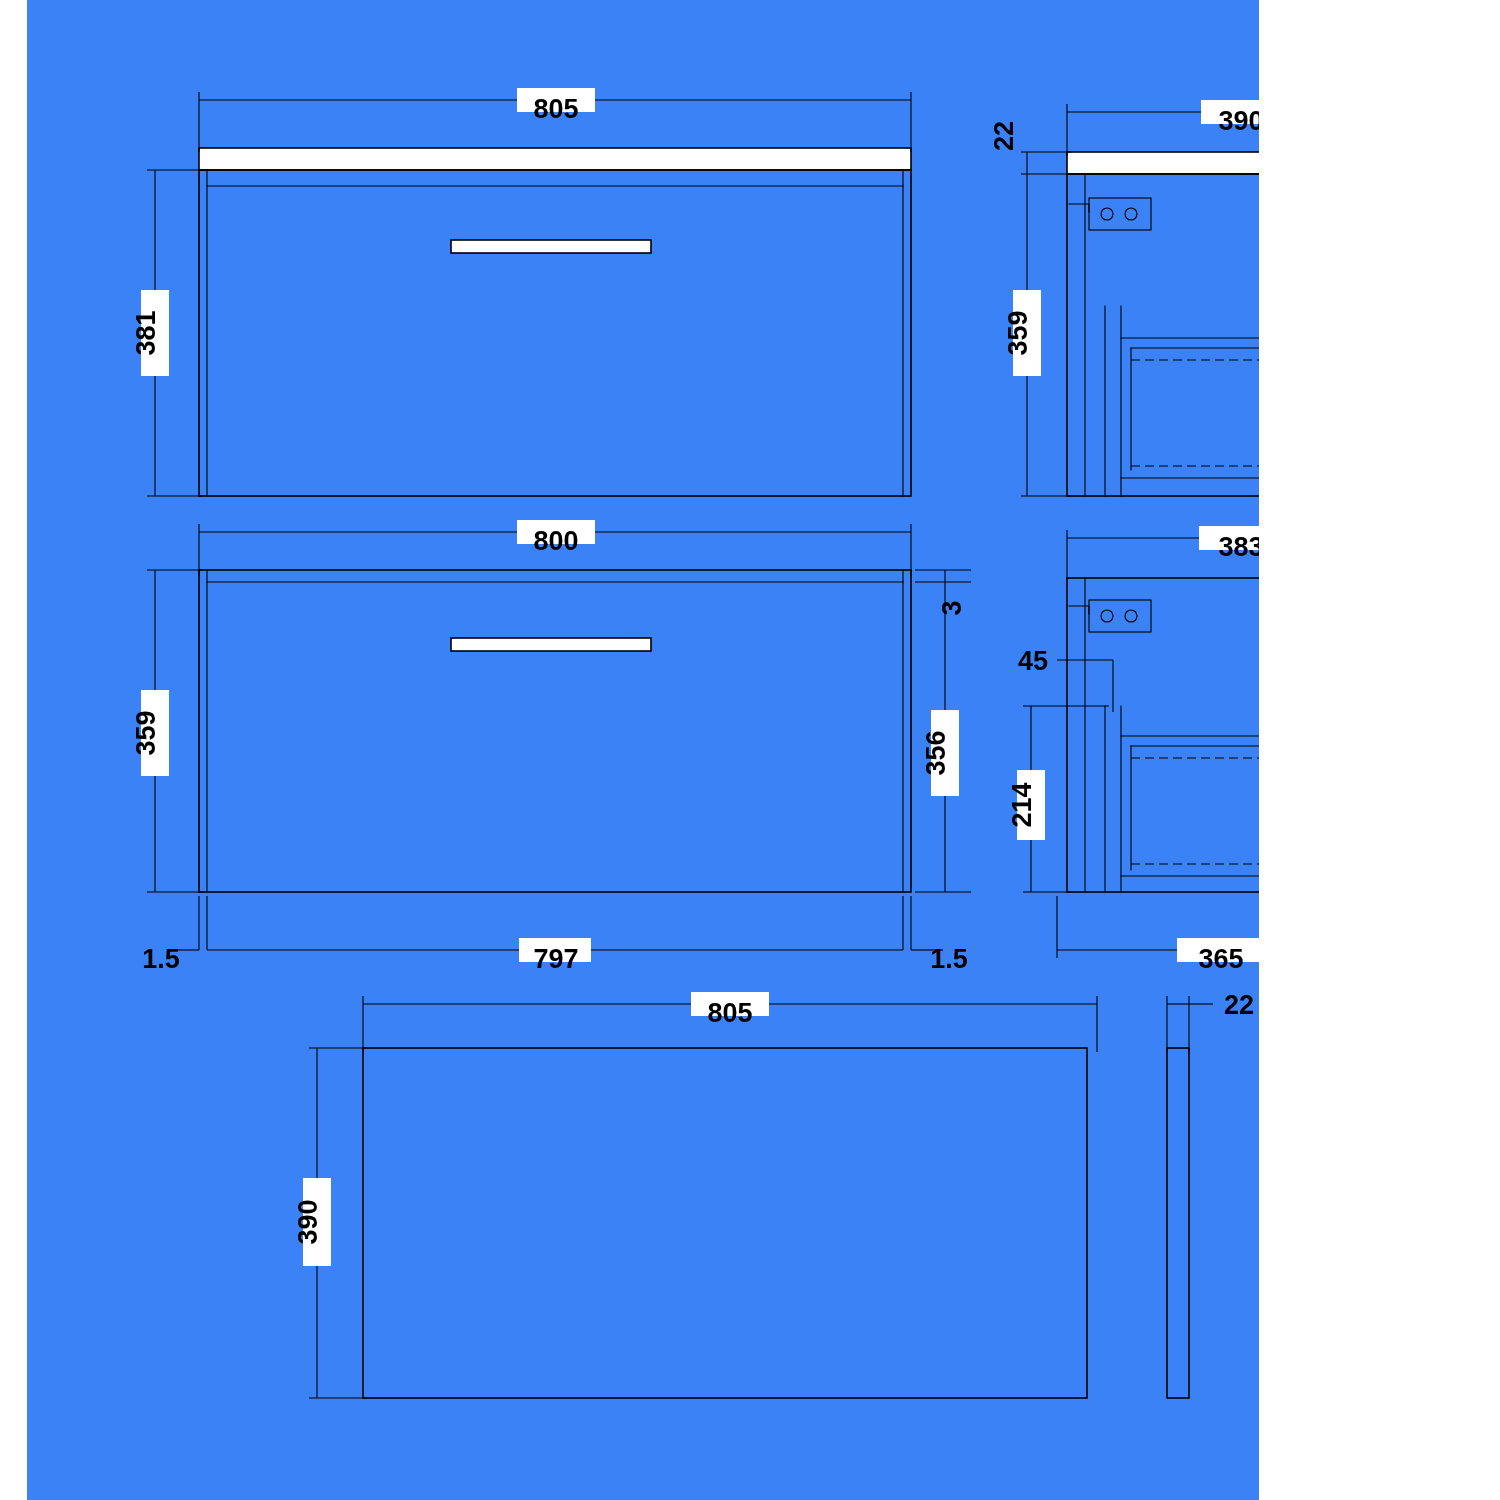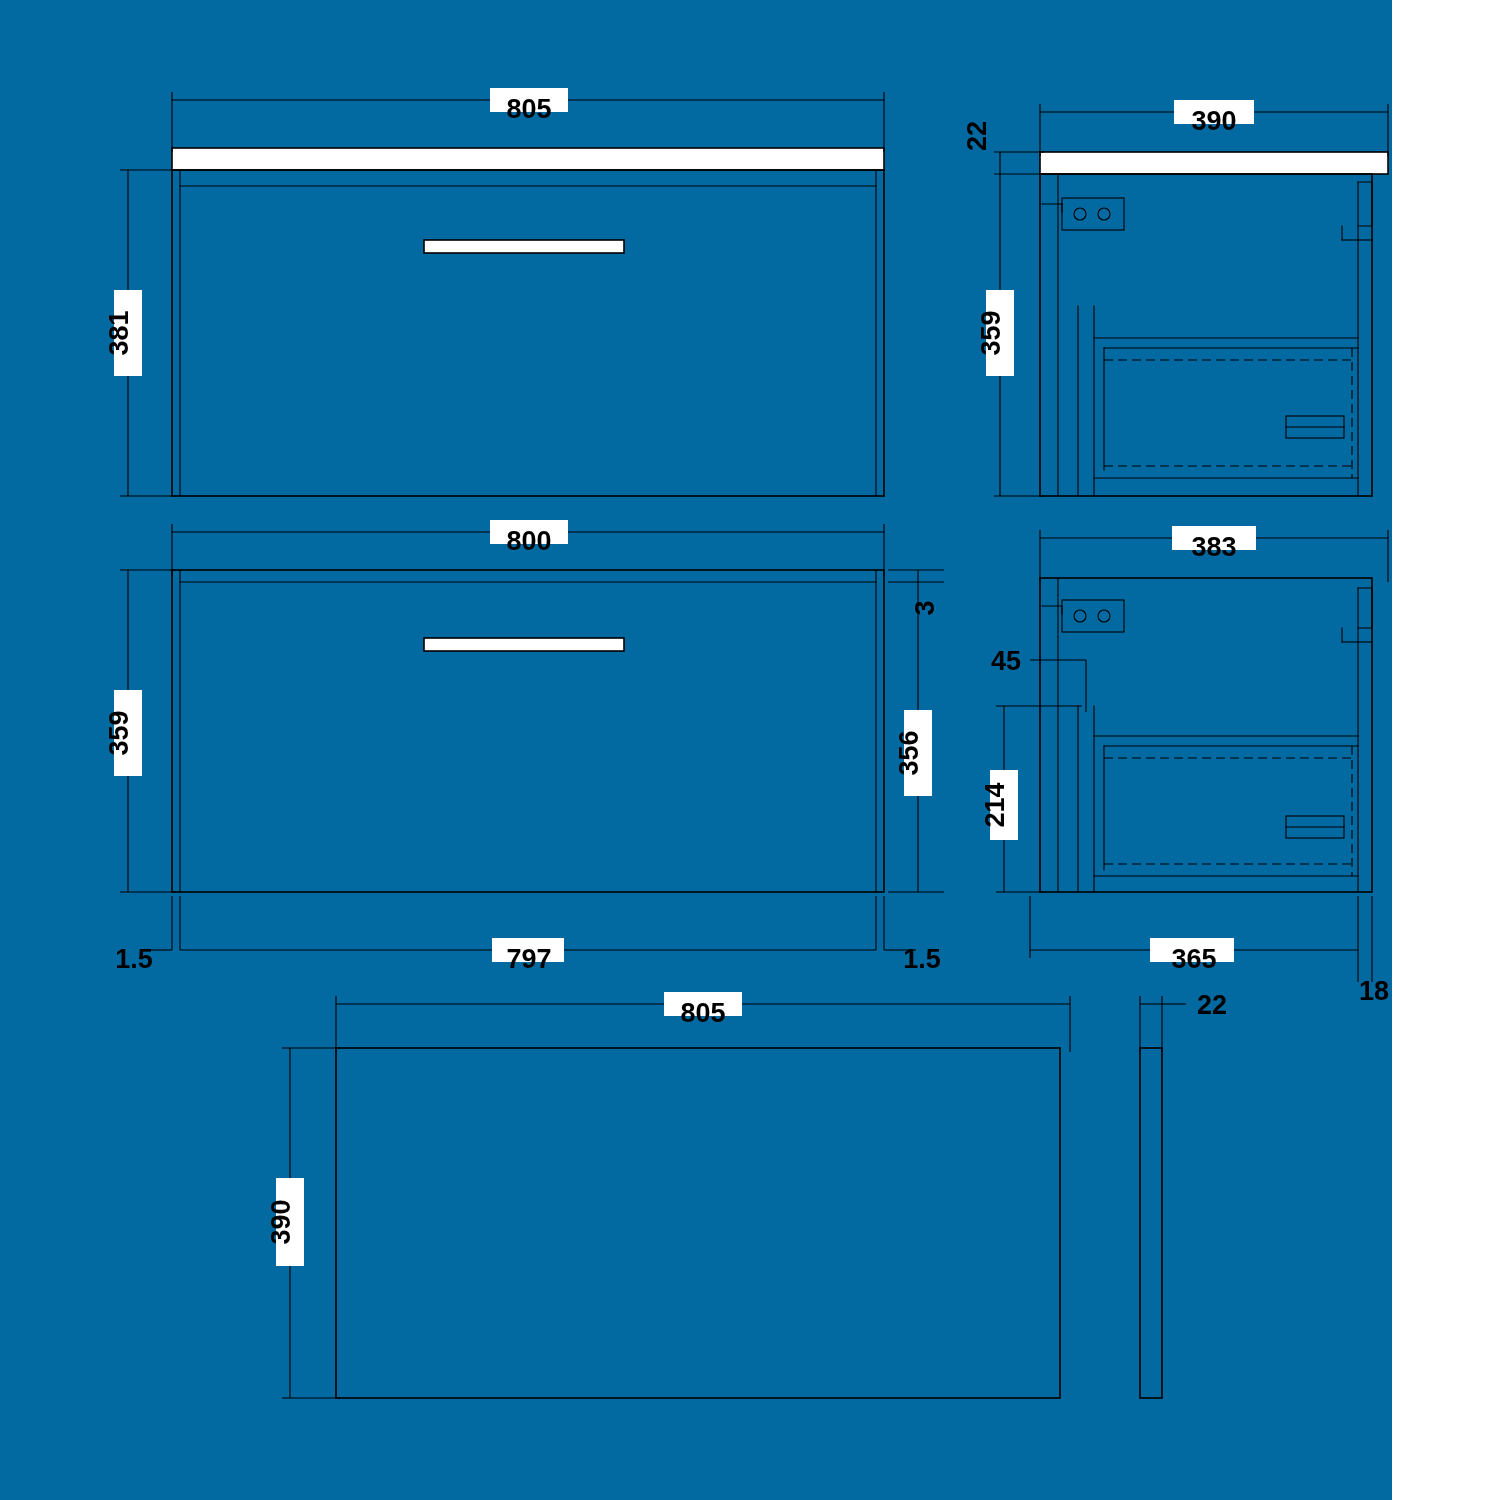--- a/index.html
+++ b/index.html
@@ -5,24 +5,25 @@
   html, body {
     margin: 0;
     padding: 0;
     background: #ffffff;
   }
   body {
     font-family: "Liberation Sans", sans-serif;
   }
   #sheet {
     position: relative;
-    width: 1392px;
+    width: 1232px;
     height: 1500px;
-    background: #0369a1;
+    background: #3b82f6;
     overflow: hidden;
+    margin-left: 27px;
   }
   #sheet svg {
     position: absolute;
     left: 0;
     top: 0;
   }
   .ln {
     stroke: #000000;
     stroke-width: 1.6;
     fill: none;

